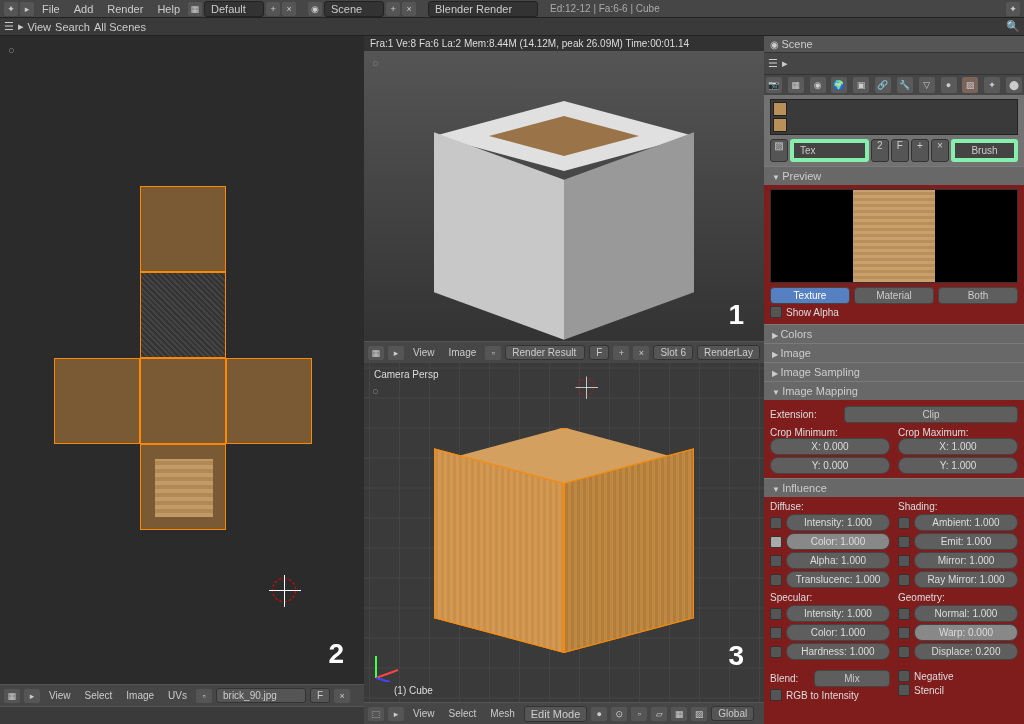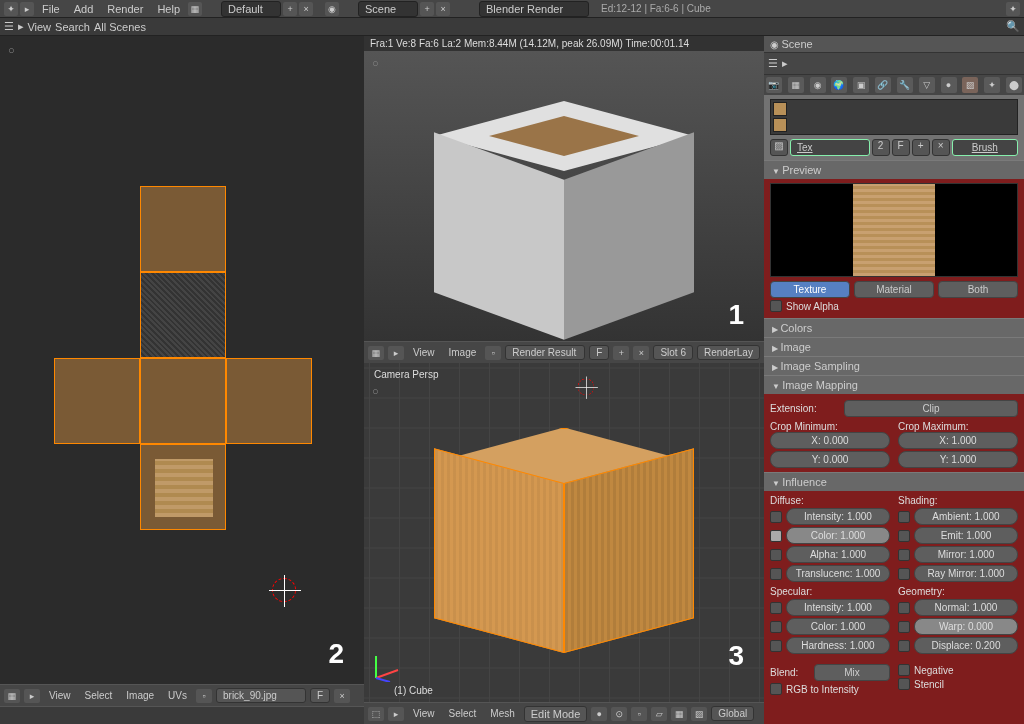--- a/index.html
+++ b/index.html
@@ -1,19 +1,19 @@
 <!DOCTYPE html>
 <html><head>
 <meta charset="utf-8">
 <style>
 * { margin: 0; padding: 0; box-sizing: border-box; font-family: sans-serif; font-size: 11px; color: #ccc; }
 body { background: #393939; width: 1024px; height: 724px; overflow: hidden; position: relative; }
 .topbar { height: 18px; background: #464646; display: flex; align-items: center; padding: 0 4px; gap: 2px; border-bottom: 1px solid #222; }
 .topbar .menu { padding: 0 6px; cursor: pointer; }
-.topbar .field { background: #333; border: 1px solid #222; border-radius: 3px; padding: 1px 6px; min-width: 60px; margin-left: 17px; }
+.topbar .field { background: #333; border: 1px solid #222; border-radius: 3px; padding: 1px 6px; min-width: 60px; }
 .topbar .sep { width: 8px; }
 .topbar .icon { width: 14px; height: 14px; display: inline-flex; align-items: center; justify-content: center; background: #555; border-radius: 2px; font-size: 9px; }
 .infobar { height: 18px; background: #3a3a3a; display: flex; align-items: center; padding: 0 4px; gap: 4px; border-bottom: 1px solid #222; }
 
 .main { display: flex; height: 688px; }
 .left { width: 364px; display: flex; flex-direction: column; background: #2b2b2b; }
 .center { width: 400px; display: flex; flex-direction: column; }
 .right { width: 260px; background: #7f1d1d; overflow: hidden; display: flex; flex-direction: column; }
 .vp-num { position: absolute; font-size: 28px; font-weight: bold; color: #fff; }
 
@@ -54,21 +54,21 @@
 .numfield.hl { background: #888; }
 .label { font-size: 10px; color: #ddd; }
 .sel-btn { background: #5e5e5e; border: 1px solid #444; border-radius: 4px; padding: 2px 6px; font-size: 10px; flex: 1; text-align: center; }
 .sel-btn.active { background: #5680c2; color: #fff; }
 .preview-box { height: 94px; background: #000; display: flex; border: 1px solid #333; }
 .preview-box .pv { flex: 1; }
 .preview-box .pv.tex { background: #c09860; background-image: repeating-linear-gradient(0deg,#c8a070,#c8a070 3px,#b89058 3px,#b89058 6px); }
 .slot-list { background: #3a3a3a; border: 1px solid #222; height: 36px; padding: 2px; }
 .slot-list .slot { width: 14px; height: 14px; background: #b89058; border: 1px solid #222; }
 .tex-name-row { display: flex; gap: 2px; }
-.tex-name-row .nm { flex: 1; background: #444; border: 1px solid #86efac; border-radius: 3px; padding: 2px 6px; font-size: 10px; text-decoration: underline; }
+.tex-name-row .nm { flex: 1; background: #444; border: 4px solid #86efac; border-radius: 3px; padding: 2px 6px; font-size: 10px; }
 .tex-name-row .mini { width: 18px; background: #555; border: 1px solid #333; border-radius: 3px; text-align: center; font-size: 10px; }
 .chk { width: 12px; height: 12px; background: #555; border: 1px solid #333; border-radius: 2px; display: inline-block; }
 .chk.on { background: #aaa; }
 .two-col { display: flex; gap: 8px; }
 .two-col .col { flex: 1; }
 .cursor2d { position: absolute; width: 24px; height: 24px; border: 1px dashed #f00; border-radius: 50%; }
 .cursor2d::before,.cursor2d::after { content: ""; position: absolute; background: #fff; }
 .cursor2d::before { left: 11px; top: -4px; width: 1px; height: 32px; }
 .cursor2d::after { top: 11px; left: -4px; height: 1px; width: 32px; }
 .timeline { height: 18px; background: #3a3a3a; border-top: 1px solid #555; }

